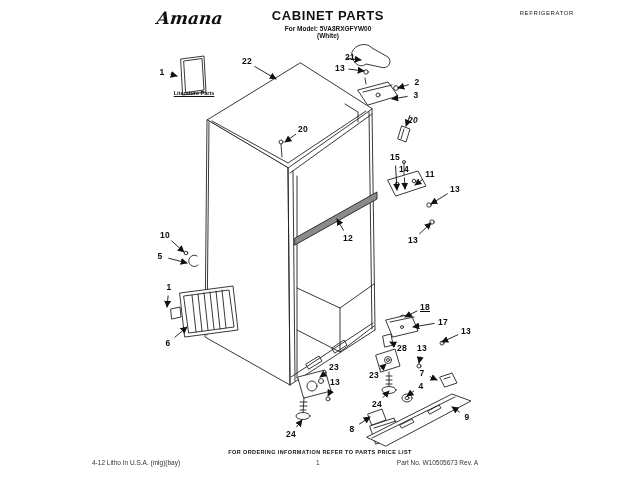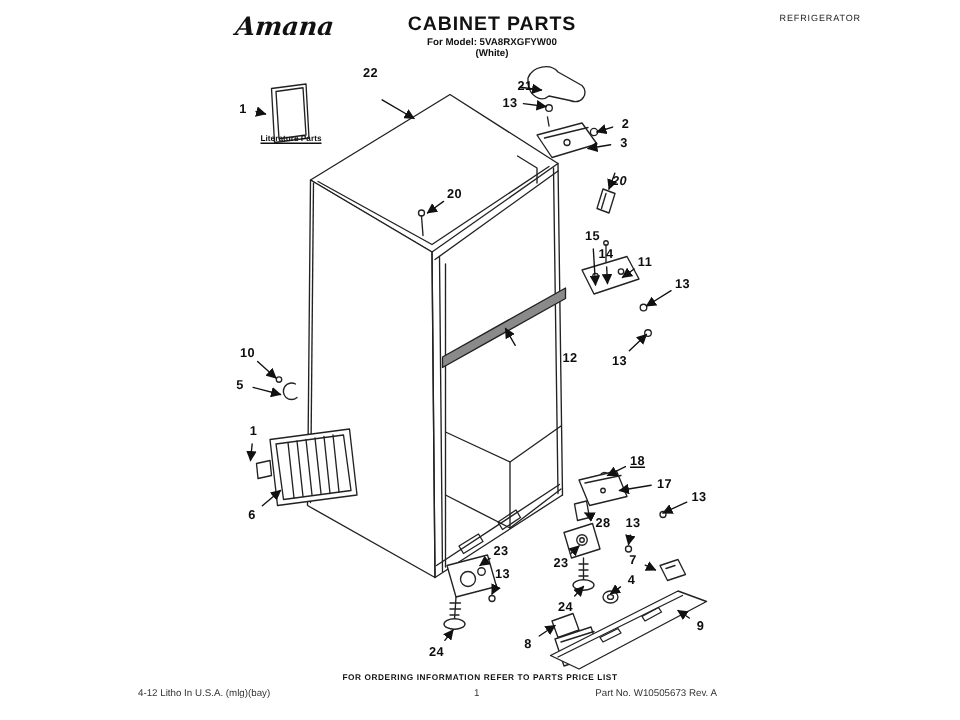--- a/index.html
+++ b/index.html
@@ -192,37 +192,37 @@
     <div class="title">CABINET PARTS</div>
     <div class="model">For Model: 5VA8RXGFYW00</div>
     <div class="finish">(White)</div>
   </div>
   <div class="category">REFRIGERATOR</div>
 
   <div class="lit-label">Literature Parts</div>
 
   <div id="callout-layer">
       <span class="callout" style="left: 162px; top: 72px;">1</span>
-      <span class="callout" style="left: 247px; top: 48px;">22</span>
+      <span class="callout" style="left: 247px; top: 61px;">22</span>
       <span class="callout" style="left: 350px; top: 57px;">21</span>
       <span class="callout" style="left: 340px; top: 68px;">13</span>
       <span class="callout" style="left: 417px; top: 82px;">2</span>
       <span class="callout" style="left: 416px; top: 95px;">3</span>
       <span class="callout" style="left: 413px; top: 120px; font-style: italic;">20</span>
       <span class="callout" style="left: 303px; top: 129px;">20</span>
       <span class="callout" style="left: 395px; top: 157px;">15</span>
       <span class="callout" style="left: 404px; top: 169px;">14</span>
       <span class="callout" style="left: 430px; top: 174px;">11</span>
       <span class="callout" style="left: 455px; top: 189px;">13</span>
       <span class="callout" style="left: 413px; top: 240px;">13</span>
       <span class="callout" style="left: 165px; top: 235px;">10</span>
       <span class="callout" style="left: 160px; top: 256px;">5</span>
       <span class="callout" style="left: 169px; top: 287px;">1</span>
       <span class="callout" style="left: 168px; top: 343px;">6</span>
-      <span class="callout" style="left: 348px; top: 238px; margin-left: 32px;">12</span>
+      <span class="callout" style="left: 348px; top: 238px;">12</span>
       <span class="callout" style="left: 425px; top: 307px; text-decoration: underline;">18</span>
       <span class="callout" style="left: 443px; top: 322px;">17</span>
       <span class="callout" style="left: 466px; top: 331px;">13</span>
       <span class="callout" style="left: 402px; top: 348px;">28</span>
       <span class="callout" style="left: 422px; top: 348px;">13</span>
       <span class="callout" style="left: 374px; top: 375px;">23</span>
       <span class="callout" style="left: 422px; top: 373px;">7</span>
       <span class="callout" style="left: 421px; top: 386px;">4</span>
       <span class="callout" style="left: 377px; top: 404px;">24</span>
       <span class="callout" style="left: 352px; top: 429px;">8</span>

